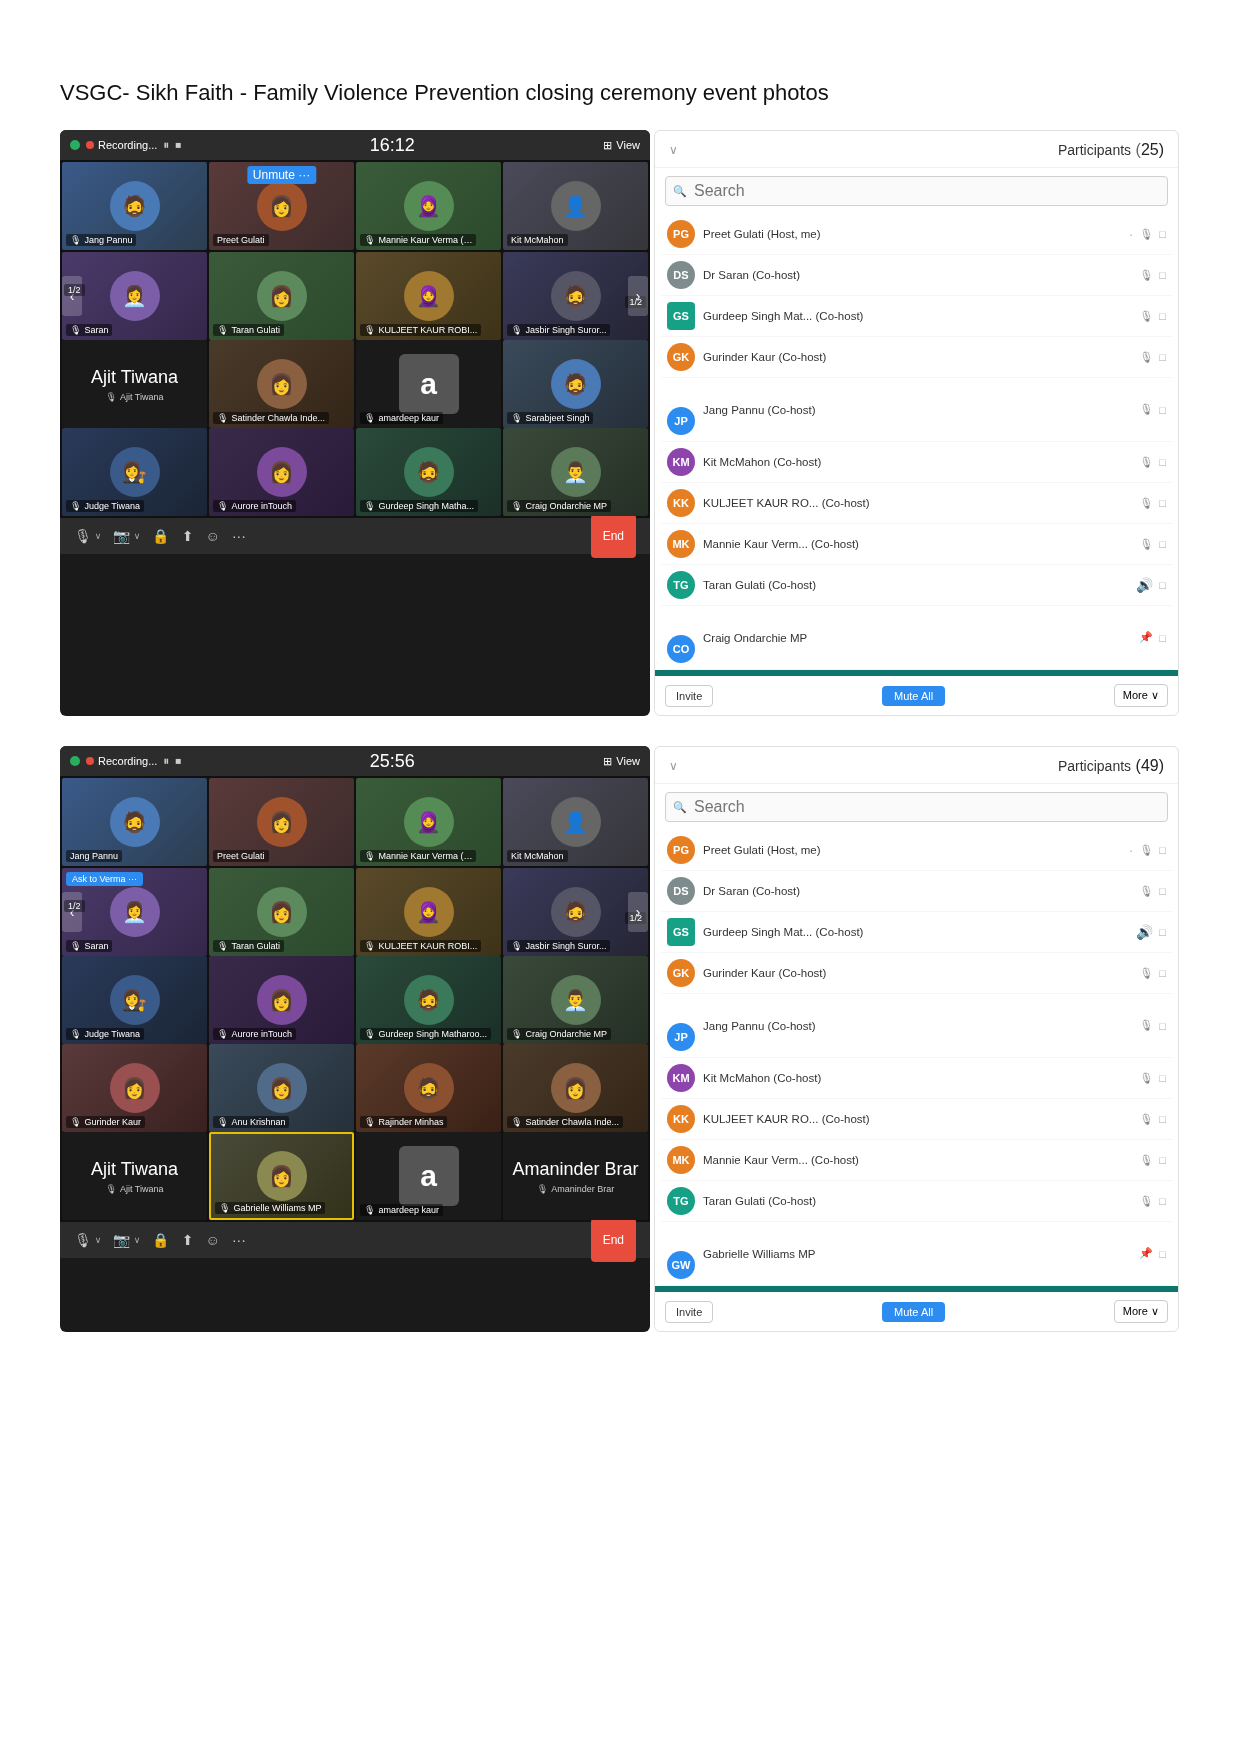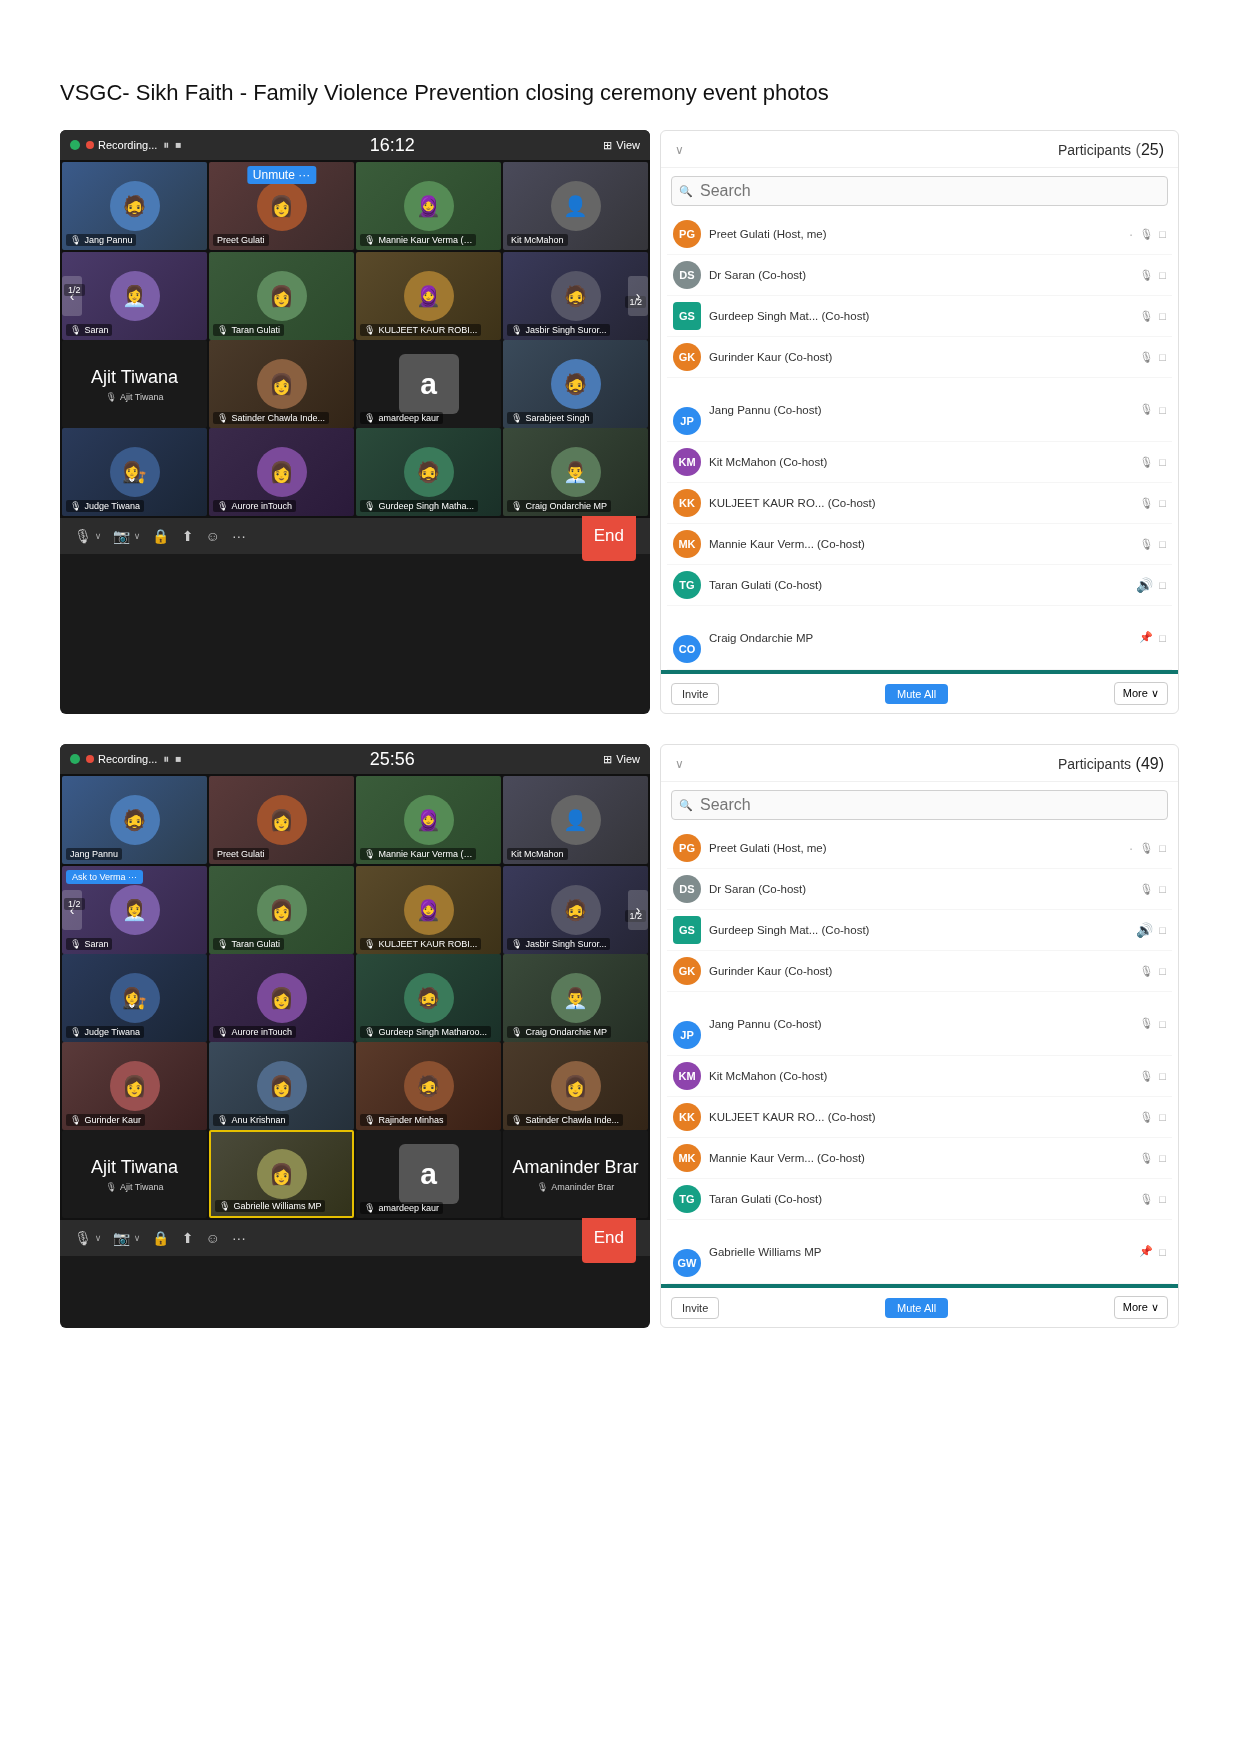--- a/index.html
+++ b/index.html
@@ -16,21 +16,21 @@
       font-size: 22px;
       font-weight: 400;
       margin-bottom: 24px;
       color: #111;
       letter-spacing: 0;
     }
 
     
     .screenshot-block {
       display: flex;
-      gap: 10px;
+      gap: 4px;
       margin-bottom: 30px;
       width: 100%;
     }
 
     
     .video-grid-wrapper {
       background: #1a1a1a;
       border-radius: 6px;
       overflow: hidden;
       flex: 0 0 590px;
@@ -215,21 +215,21 @@
     }
 
     .ctrl-icon span {
       font-size: 9px;
       color: #aaa;
     }
 
     .end-btn {
       background: #e74c3c;
       color: #fff;
-      font-size: 17px;
+      font-size: 12px;
       padding: 15px 12px;
       border-radius: 4px;
       border: none;
       cursor: pointer;
     }
 
     
     .participants-panel {
       flex: 1;
       background: #fff;
@@ -332,21 +332,21 @@
 
     .muted-icon { color: #888; font-size: 11px; }
     .video-off-icon { color: #aaa; font-size: 11px; }
     .dot-menu { color: #bbb; font-size: 14px; cursor: pointer; }
 
     .panel-footer {
       display: flex;
       align-items: center;
       justify-content: space-between;
       padding: 8px 10px;
-      border-top: 4px solid #0f766e;
+      border-top: 6px solid #0f766e;
       gap: 6px;
     }
 
     .footer-btn {
       border: 1px solid #ccc;
       background: #fff;
       border-radius: 4px;
       padding: 4px 10px;
       font-size: 11px;
       cursor: pointer;

